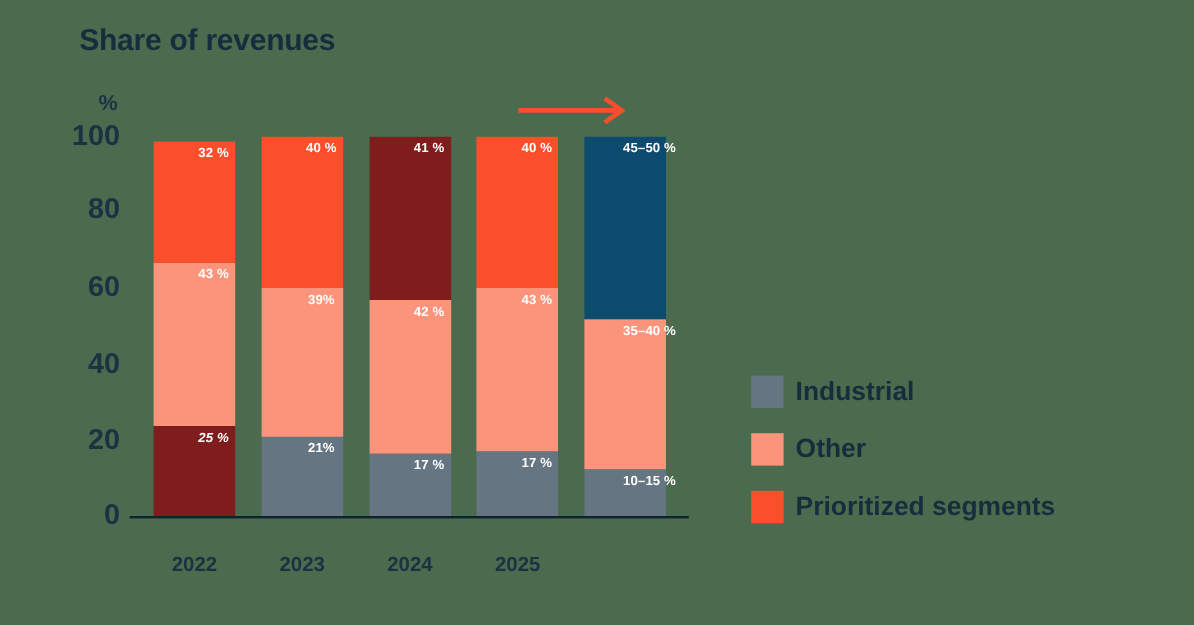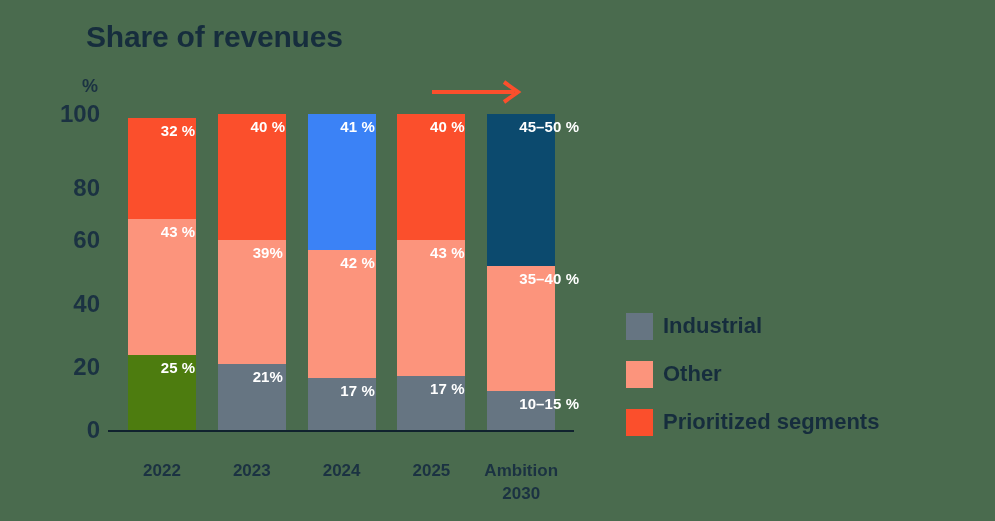--- a/index.html
+++ b/index.html
@@ -17,23 +17,23 @@
     -webkit-font-smoothing: antialiased;
   }
   #root {
     position: absolute;
     inset: 0;
   }
 
   
   #chart-title {
     position: absolute;
-    left: 86px;
+    left: 66px;
     top: 20px;
-    font-size: 30px;
+    font-size: 25px;
     font-weight: bold;
     color: #162d3d;
     letter-spacing: -0.2px;
     white-space: nowrap;
   }
 
   
   #plot {
     position: absolute;
     left: 0;
@@ -106,21 +106,21 @@
     position: relative;
     width: 100%;
     box-sizing: border-box;
   }
   .segment-label {
     position: absolute;
     top: 4px;
     left: 0;
     right: 0;
     text-align: center;
-    font-size: 15px;
+    font-size: 11px;
     font-weight: bold;
     color: #ffffff;
     white-space: nowrap;
     letter-spacing: 0.1px;
     padding-left: 32px;
   }
   .x-label {
     position: absolute;
     top: 438px;
     left: -14px;
@@ -174,33 +174,33 @@
 <div id="root">
 
   <div id="chart-title">Share of revenues</div>
 
   <div id="plot">
 
     <div id="y-axis-unit">%</div>
 
     <div id="y-ticks">
         <div class="y-tick" style="top: 114px;">100</div>
-        <div class="y-tick" style="top: 188px;">80</div>
+        <div class="y-tick" style="top: 175px;">80</div>
         <div class="y-tick" style="top: 240.4px;">60</div>
         <div class="y-tick" style="top: 303.6px;">40</div>
         <div class="y-tick" style="top: 366.8px;">20</div>
         <div class="y-tick" style="top: 430px;">0</div>
       </div>
 
     <div id="axis-baseline"></div>
 
     <div id="bars">
         <div class="bar-group" style="left: 128px; top: 0px; height: 430px;">
           <div class="bar-stack" style="height: 316px;">
-            <div class="segment" style="height: 75px; background: #4d7c0f;">
+            <div class="segment" style="height: 75px; background: #7f1d1d; font-style: italic;">
               <span class="segment-label">25 %</span>
             </div>
             <div class="segment" style="height: 135.88px; background: rgb(252, 148, 124);">
               <span class="segment-label">43 %</span>
             </div>
             <div class="segment" style="height: 101.12px; background: rgb(251, 79, 44);">
               <span class="segment-label">32 %</span>
             </div>
           </div>
           <div class="x-label">2022</div>
@@ -220,21 +220,21 @@
           <div class="x-label">2023</div>
         </div>
         <div class="bar-group" style="left: 307.6px; top: 0px; height: 430px;">
           <div class="bar-stack" style="height: 316px;">
             <div class="segment" style="height: 53.72px; background: rgb(102, 117, 130);">
               <span class="segment-label">17 %</span>
             </div>
             <div class="segment" style="height: 132.72px; background: rgb(252, 148, 124); text-decoration: underline;">
               <span class="segment-label">42 %</span>
             </div>
-            <div class="segment" style="height: 141px; background: #3b82f6;">
+            <div class="segment" style="height: 141px; background: #7f1d1d;">
               <span class="segment-label">41 %</span>
             </div>
           </div>
           <div class="x-label">2024</div>
         </div>
         <div class="bar-group" style="left: 397.4px; top: 0px; height: 430px;">
           <div class="bar-stack" style="height: 316px;">
             <div class="segment" style="height: 53.72px; background: rgb(102, 117, 130);">
               <span class="segment-label">17 %</span>
             </div>
@@ -252,22 +252,20 @@
             <div class="segment" style="height: 39.5px; background: rgb(102, 117, 130);">
               <span class="segment-label">10–15 %</span>
             </div>
             <div class="segment" style="height: 124.82px; background: rgb(252, 148, 124);">
               <span class="segment-label">35–40 %</span>
             </div>
             <div class="segment" style="height: 151.68px; background: #0c4a6e;">
               <span class="segment-label">45–50 %</span>
             </div>
           </div>
-          <div class="x-label">Ambition
-2030</div>
         </div>
       </div>
 
     <svg id="trend-arrow" viewBox="0 0 96 24" xmlns="http://www.w3.org/2000/svg">
       <line x1="2" y1="12" x2="84" y2="12" stroke="#fb4f2c" stroke-width="4" stroke-linecap="butt"></line>
       <polyline points="74,2 88,12 74,22" fill="none" stroke="#fb4f2c" stroke-width="4" stroke-linecap="butt" stroke-linejoin="miter"></polyline>
     </svg>
 
   </div>
 

